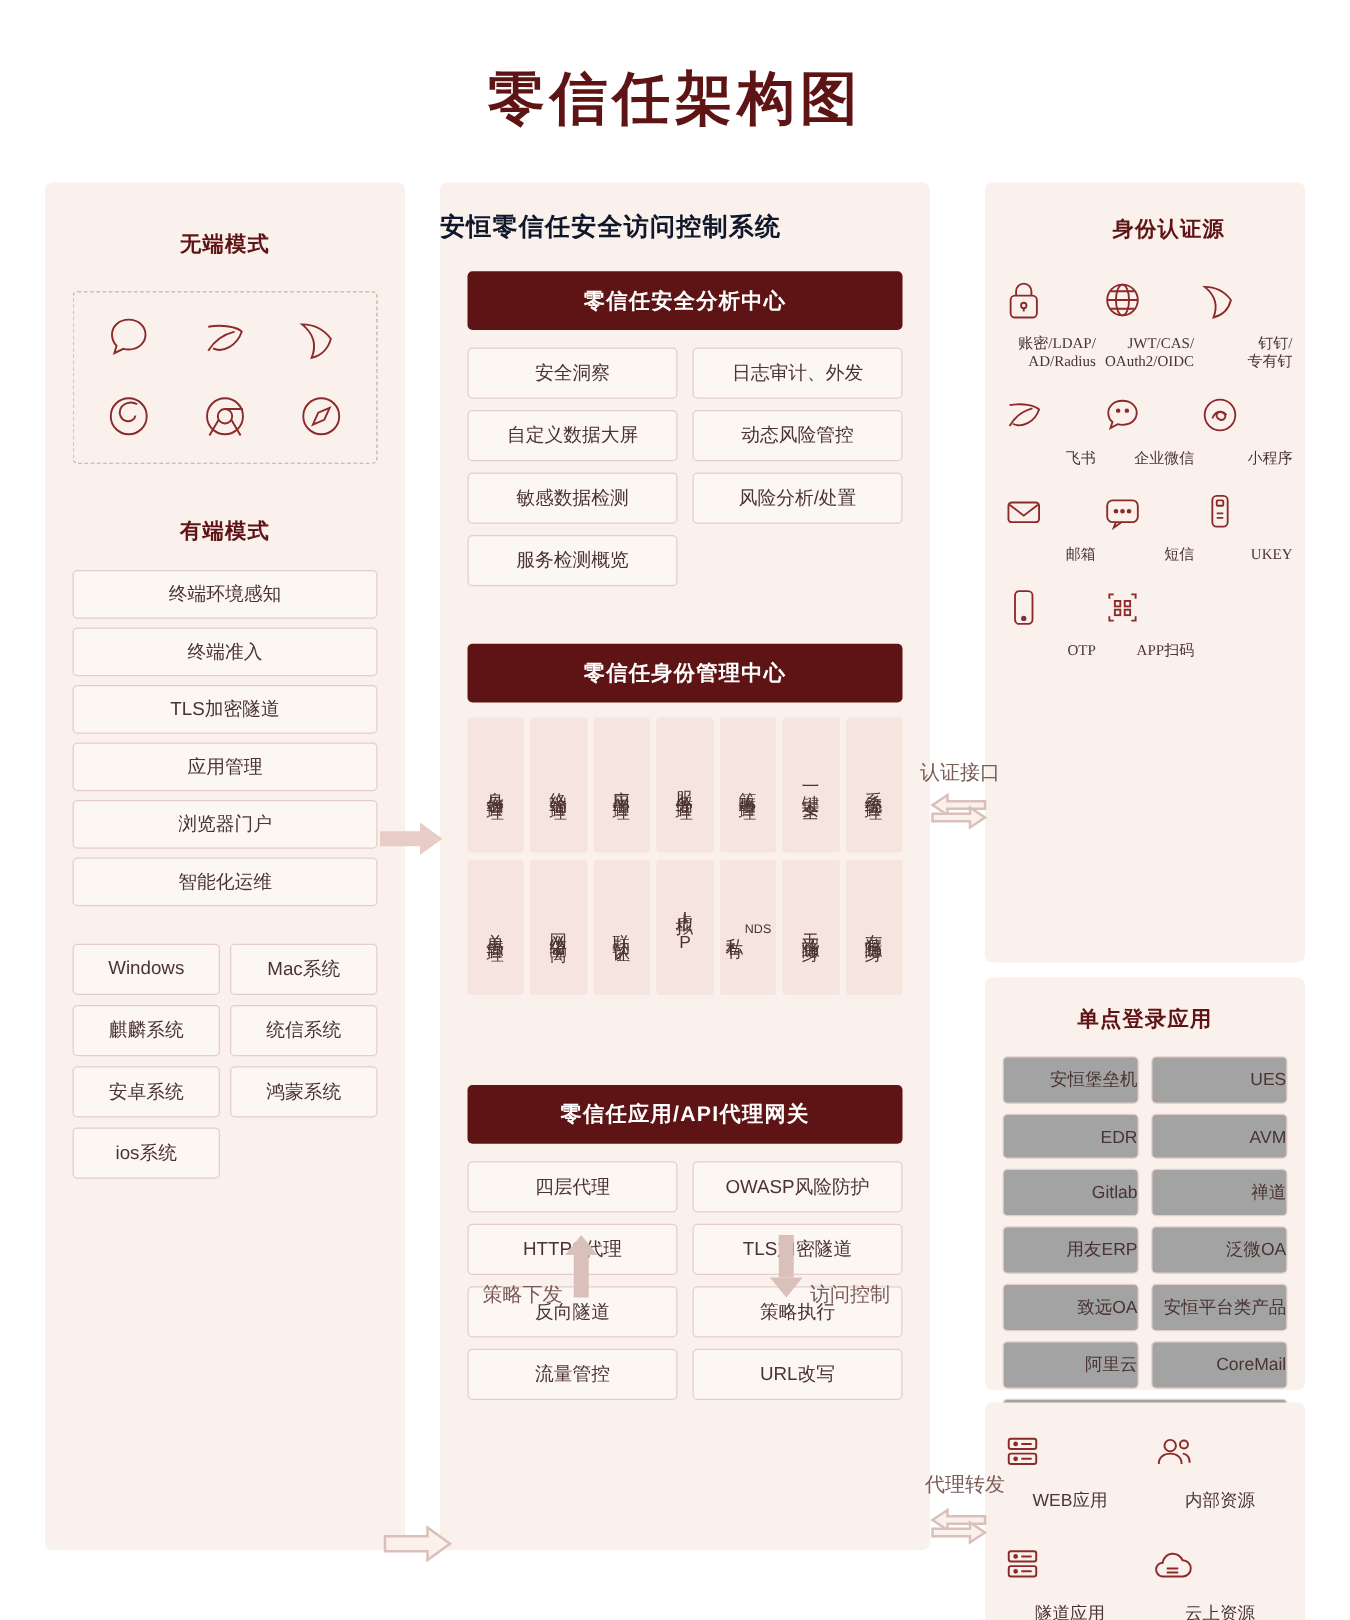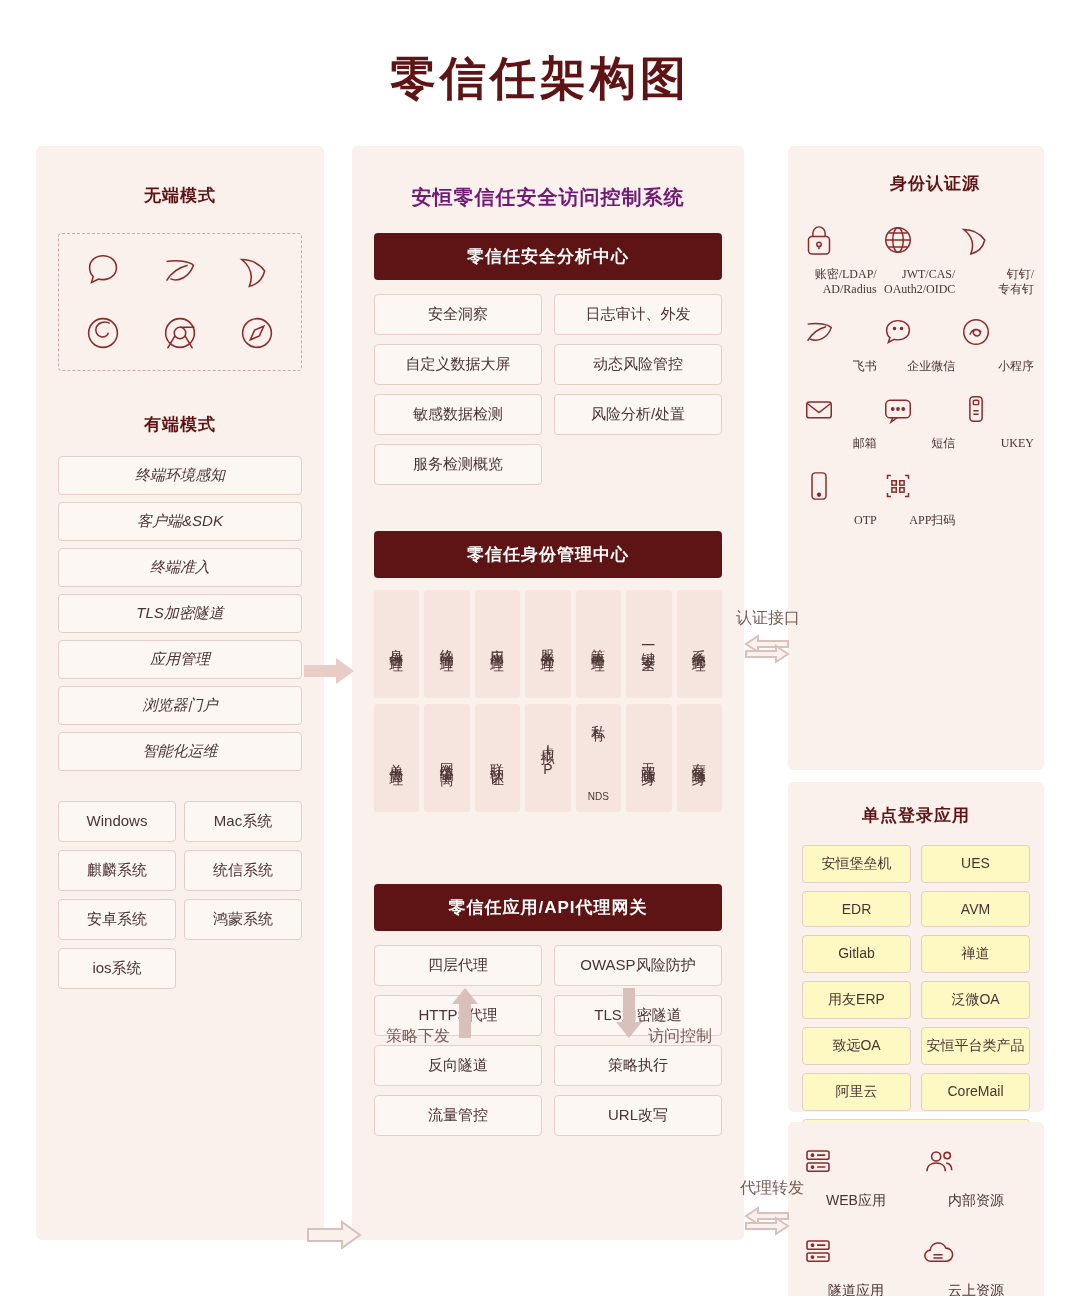--- a/index.html
+++ b/index.html
@@ -61,47 +61,45 @@
   .list-box { margin:0 22px; }
   .list-item {
     border:1px solid #e3cfc8;
     border-radius:4px;
     background:#fdf7f4;
     text-align:center;
     font-size:15px;
     padding:9px 0;
     margin-bottom:7px;
     color:#4a3333;
-    font-style:italic;
   }
   .os-grid {
     margin:0 22px;
     display:flex; flex-wrap:wrap;
     gap:8px 8px;
   }
   .os-item {
     width:calc(50% - 4px);
     border:1px solid #e3cfc8;
     border-radius:4px;
     background:#fdf7f4;
     text-align:center;
     font-size:15px;
     padding:10px 0;
     color:#4a3333;
   }
 
   
   #center-panel { left:352px; top:36px; width:392px; height:1094px; }
   .center-title {
-    text-align:center;
     font-weight:bold;
     font-size:20px;
-    color:#701a75;
+    color:#0f172a;
     letter-spacing:1px;
-    padding-top:38px;
+    padding-top:22px;
   }
   .dark-bar {
     background:#5e1414;
     color:#fff;
     text-align:center;
     font-weight:bold;
     font-size:17px;
     letter-spacing:1px;
     border-radius:4px;
     padding:12px 0;
@@ -138,21 +136,21 @@
     display:flex;
     justify-content:center;
     align-items:center;
     font-size:14px;
     letter-spacing:3px;
     color:#4a3333;
     padding:10px 0;
     min-height:108px;
   }
   .vcol small { font-size:10px; letter-spacing:0; }
-  .vcol.lat { writing-mode: horizontal-tb; flex-direction:column; letter-spacing:0; line-height:1.15;justify-content:space-between; }
+  .vcol.lat { writing-mode: horizontal-tb; letter-spacing:0; line-height:1.15; }
 
   
   #id-panel { left:788px; top:36px; width:256px; height:624px; }
   .id-grid {
     display:flex; flex-wrap:wrap;
     padding:0 10px;
     row-gap:14px;
   }
   .id-cell { width:33.33%; text-align:right;font-family:Liberation Serif, serif; }
   .id-cell .lbl {
@@ -162,22 +160,22 @@
   #sso-panel { left:788px; top:672px; width:256px; height:330px; }
   .sso-grid {
     display:flex; flex-wrap:wrap;
     gap:8px 10px;
     padding:0 14px;
   }
   .sso-item {
     width:calc(50% - 5px);
     border:1px solid #e3cfc8;
     border-radius:4px;
-    background:#fef9c3;
-    text-align:center;
+    background:#a3a3a3;
+    text-align:right;
     font-size:14px;
     padding:9px 0;
     color:#4a3333;
   }
   .sso-item.full { width:100%; }
 
   #res-panel { left:788px; top:1012px; width:256px; height:248px; }
   .res-grid {
     display:flex; flex-wrap:wrap;
     padding:18px 8px 0 8px;
@@ -261,21 +259,20 @@
             <path d="M31 17l-4.5 10L17 31l4.5-10z"></path>
           </svg>
         </div>
       </div>
     </div>
 
     <div class="panel-title" style="padding-top:42px;padding-bottom:20px;">有端模式</div>
 
     <div class="list-box">
       <div class="list-item">终端环境感知</div>
-      <div class="list-item">客户端&amp;SDK</div>
       <div class="list-item">终端准入</div>
       <div class="list-item">TLS加密隧道</div>
       <div class="list-item">应用管理</div>
       <div class="list-item">浏览器门户</div>
       <div class="list-item">智能化运维</div>
     </div>
 
     <div class="os-grid" style="margin-top:30px;">
       <div class="os-item">Windows</div>
       <div class="os-item">Mac系统</div>

